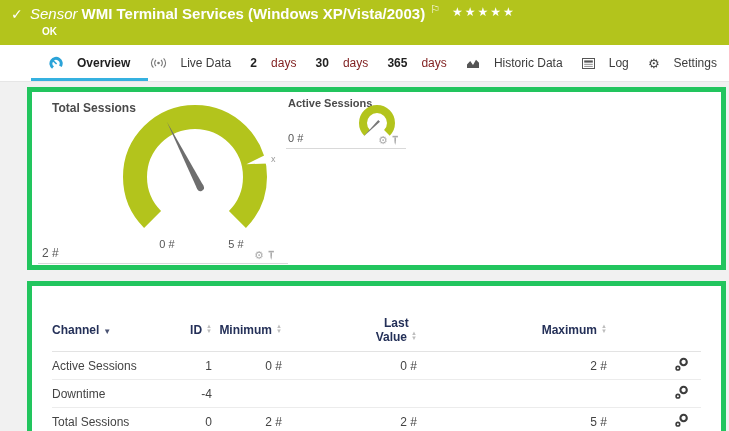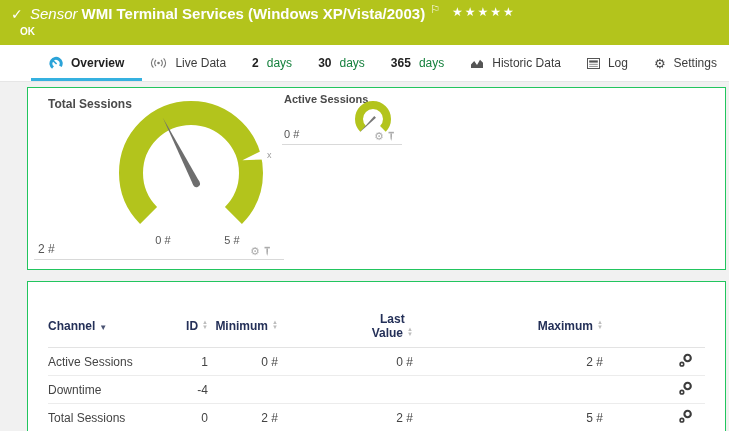--- a/index.html
+++ b/index.html
@@ -7,33 +7,33 @@
   body { font-family:"Liberation Sans","DejaVu Sans",sans-serif; background:#f1f1f1; position:relative; }
 
   
   .hdr { height:45px; background:#b3c41c; position:relative; color:#fff; }
   .hdr-check { position:absolute; left:11px; top:6px; font-size:14px; font-weight:bold; }
   .hdr-line { position:absolute; left:30px; top:5px; white-space:nowrap; font-size:15px; }
   .hdr-kind { font-style:italic; font-weight:400; margin-right:4px; }
   .hdr-title { font-weight:bold; }
   .hdr-flag { font-size:11px; vertical-align:top; position:relative; top:-2px; margin-left:5px; }
   .hdr-stars { font-size:12px; letter-spacing:2px; margin-left:12px; vertical-align:top; position:relative; top:0px; }
-  .hdr-status { position:absolute; left:20px; top:26px; font-size:10px; font-weight:bold; }
+  .hdr-status { position:absolute; left:42px; top:26px; font-size:10px; font-weight:bold; }
 
   
   .tabbar { height:37px; background:#fff; display:flex; align-items:stretch; justify-content:space-between; padding:0 8px 0 45px; border-bottom:1px solid #e6e6e6; }
-  .tab { display:flex; align-items:center; gap:8px; font-size:12px; color:#3c3c3c; position:relative; padding:0 4px; cursor:pointer; }
+  .tab { display:flex; align-items:center; gap:14px; font-size:12px; color:#3c3c3c; position:relative; padding:0 4px; cursor:pointer; }
   .tab .num { font-weight:bold; color:#222; }
-  .tab .unit { color:#15803d; }
+  .tab .unit { color:#7f1d1d; }
   .tab.active { color:#222; font-weight:bold; }
   .tab.active::after { content:""; position:absolute; left:-14px; right:-14px; bottom:0; height:3px; background:#35b1e0; }
   .tab svg { flex:0 0 auto; }
 
   
-  .panel { background:#fff; border:1px solid #22c55e; margin-left:27px; margin-right:3px; position:relative; }
+  .panel { background:#fff; border:5px solid #22c55e; margin-left:27px; margin-right:3px; position:relative; }
   .panel-gauges { margin-top:5px; height:183px; }
   .panel-table  { margin-top:11px; height:165px; padding:0 20px; }
 
   
   .w-title { position:absolute; font-size:12px; font-weight:bold; color:#4a4a4a; }
   .g-lbl { position:absolute; font-size:11px; color:#555; }
   .g-line { position:absolute; height:1px; background:#d9d9d9; }
   .w-tools { position:absolute; display:flex; align-items:center; gap:3px; color:#ababab; }
   .w-tools .gear-ch { font-size:11px; line-height:11px; }
 

